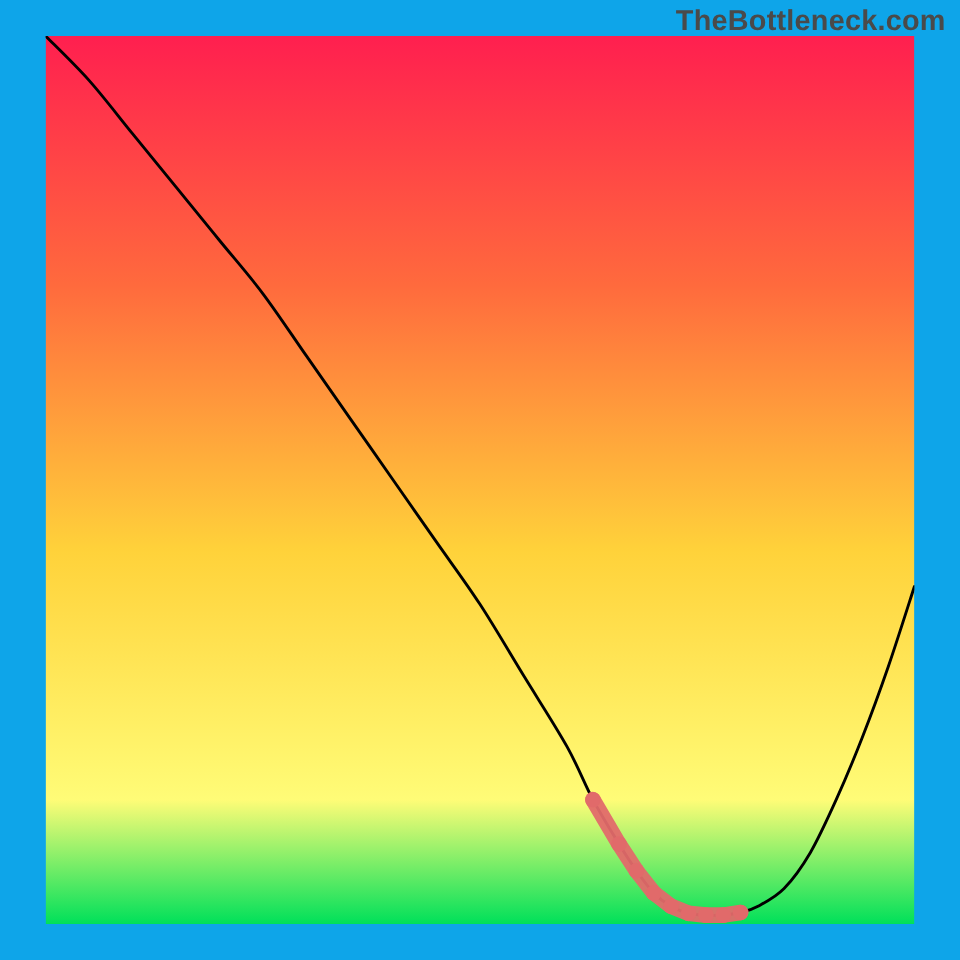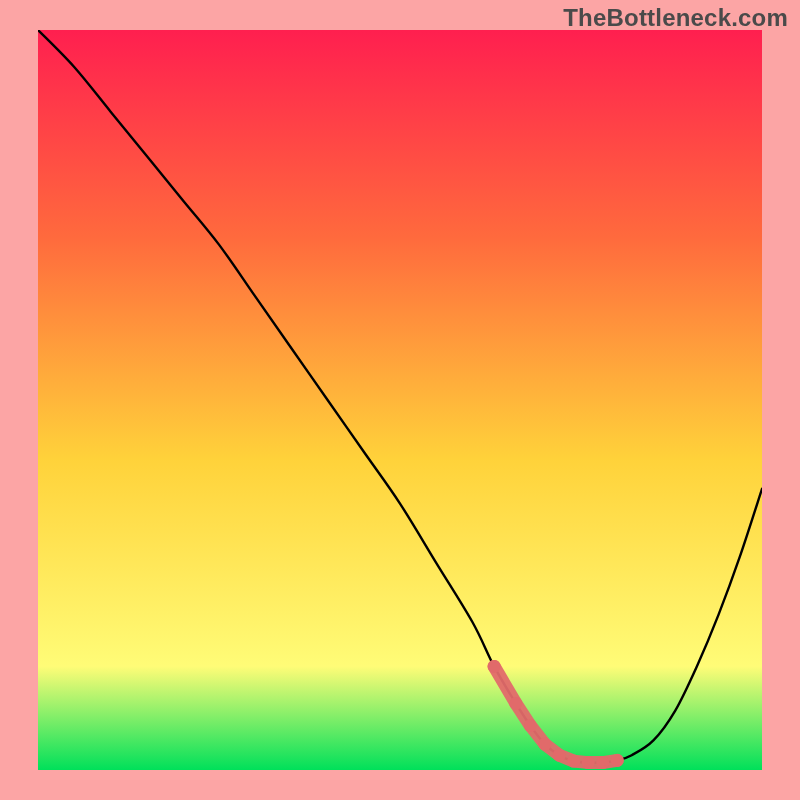--- a/index.html
+++ b/index.html
@@ -8,21 +8,21 @@
     width: 800px;
     height: 800px;
     background: #000;
     font-family: Arial, Helvetica, sans-serif;
     overflow: hidden;
   }
   .frame {
     position: relative;
     width: 800px;
     height: 800px;
-    background: #fca5a5;
+    background: #0ea5e9;
   }
   .watermark {
     position: absolute;
     top: 4px;
     right: 12px;
     font-size: 24px;
     font-weight: 600;
     color: #4a4a4a;
     letter-spacing: 0.2px;
     z-index: 5;

